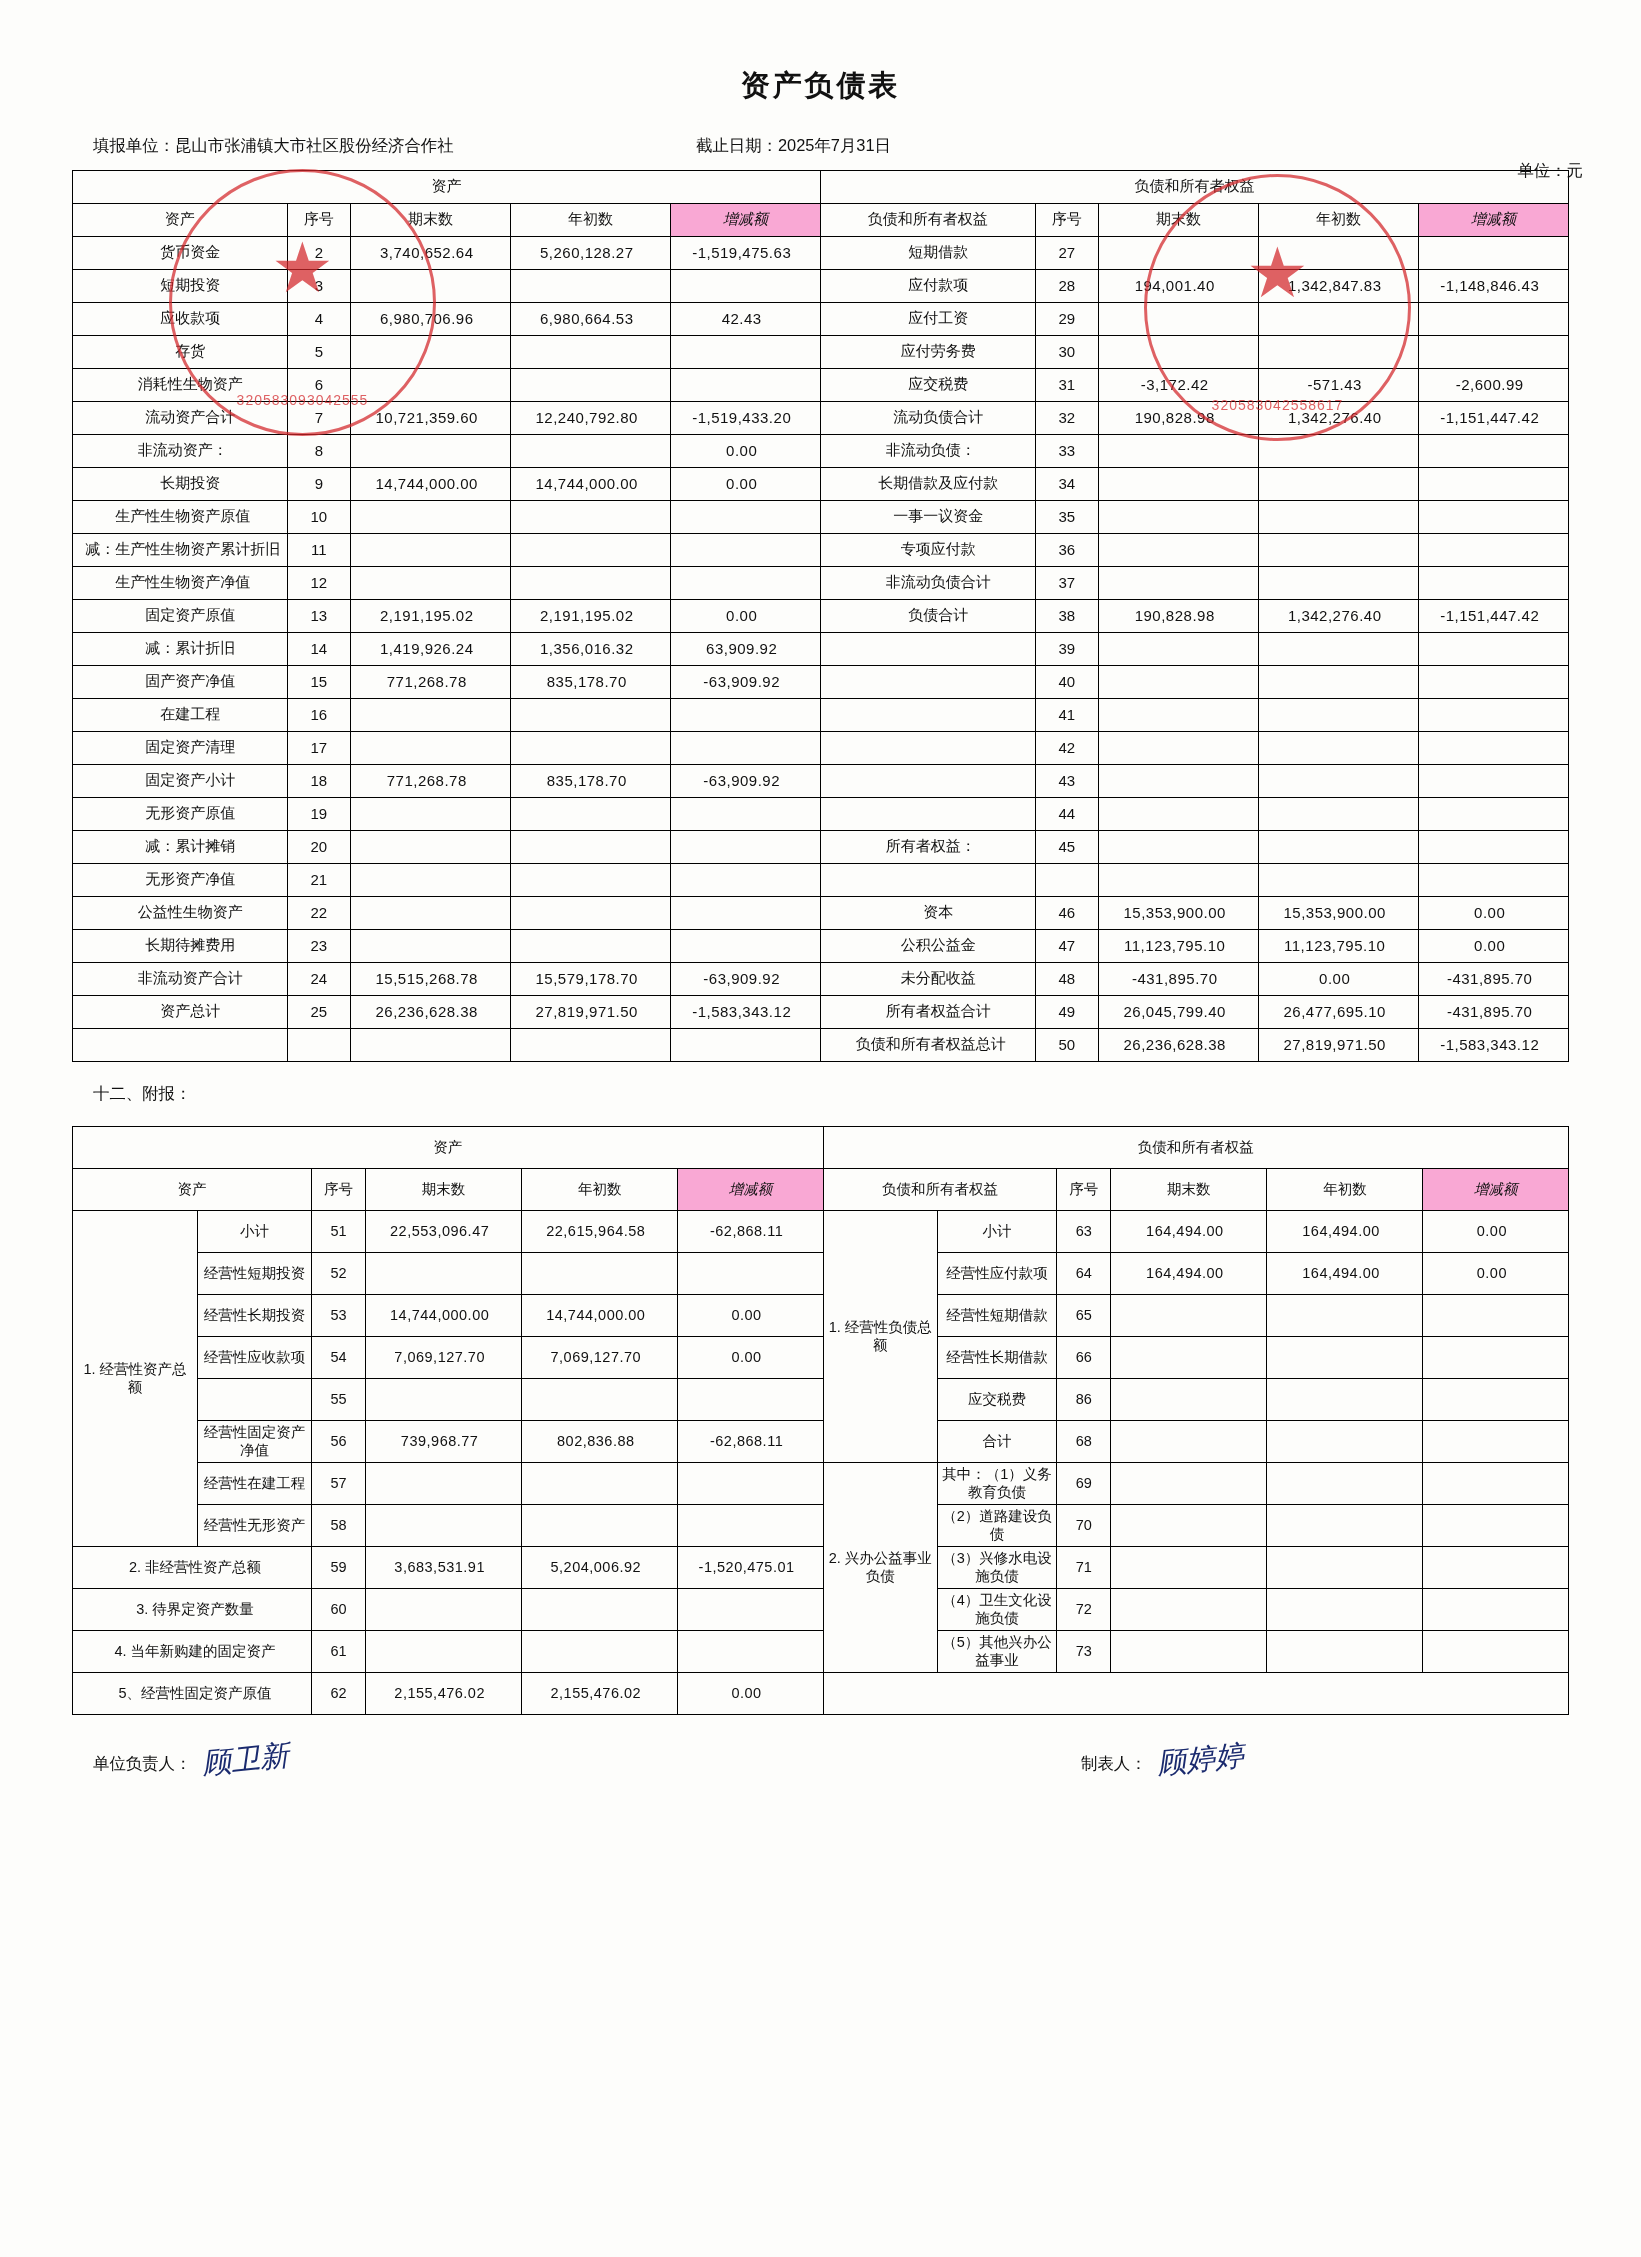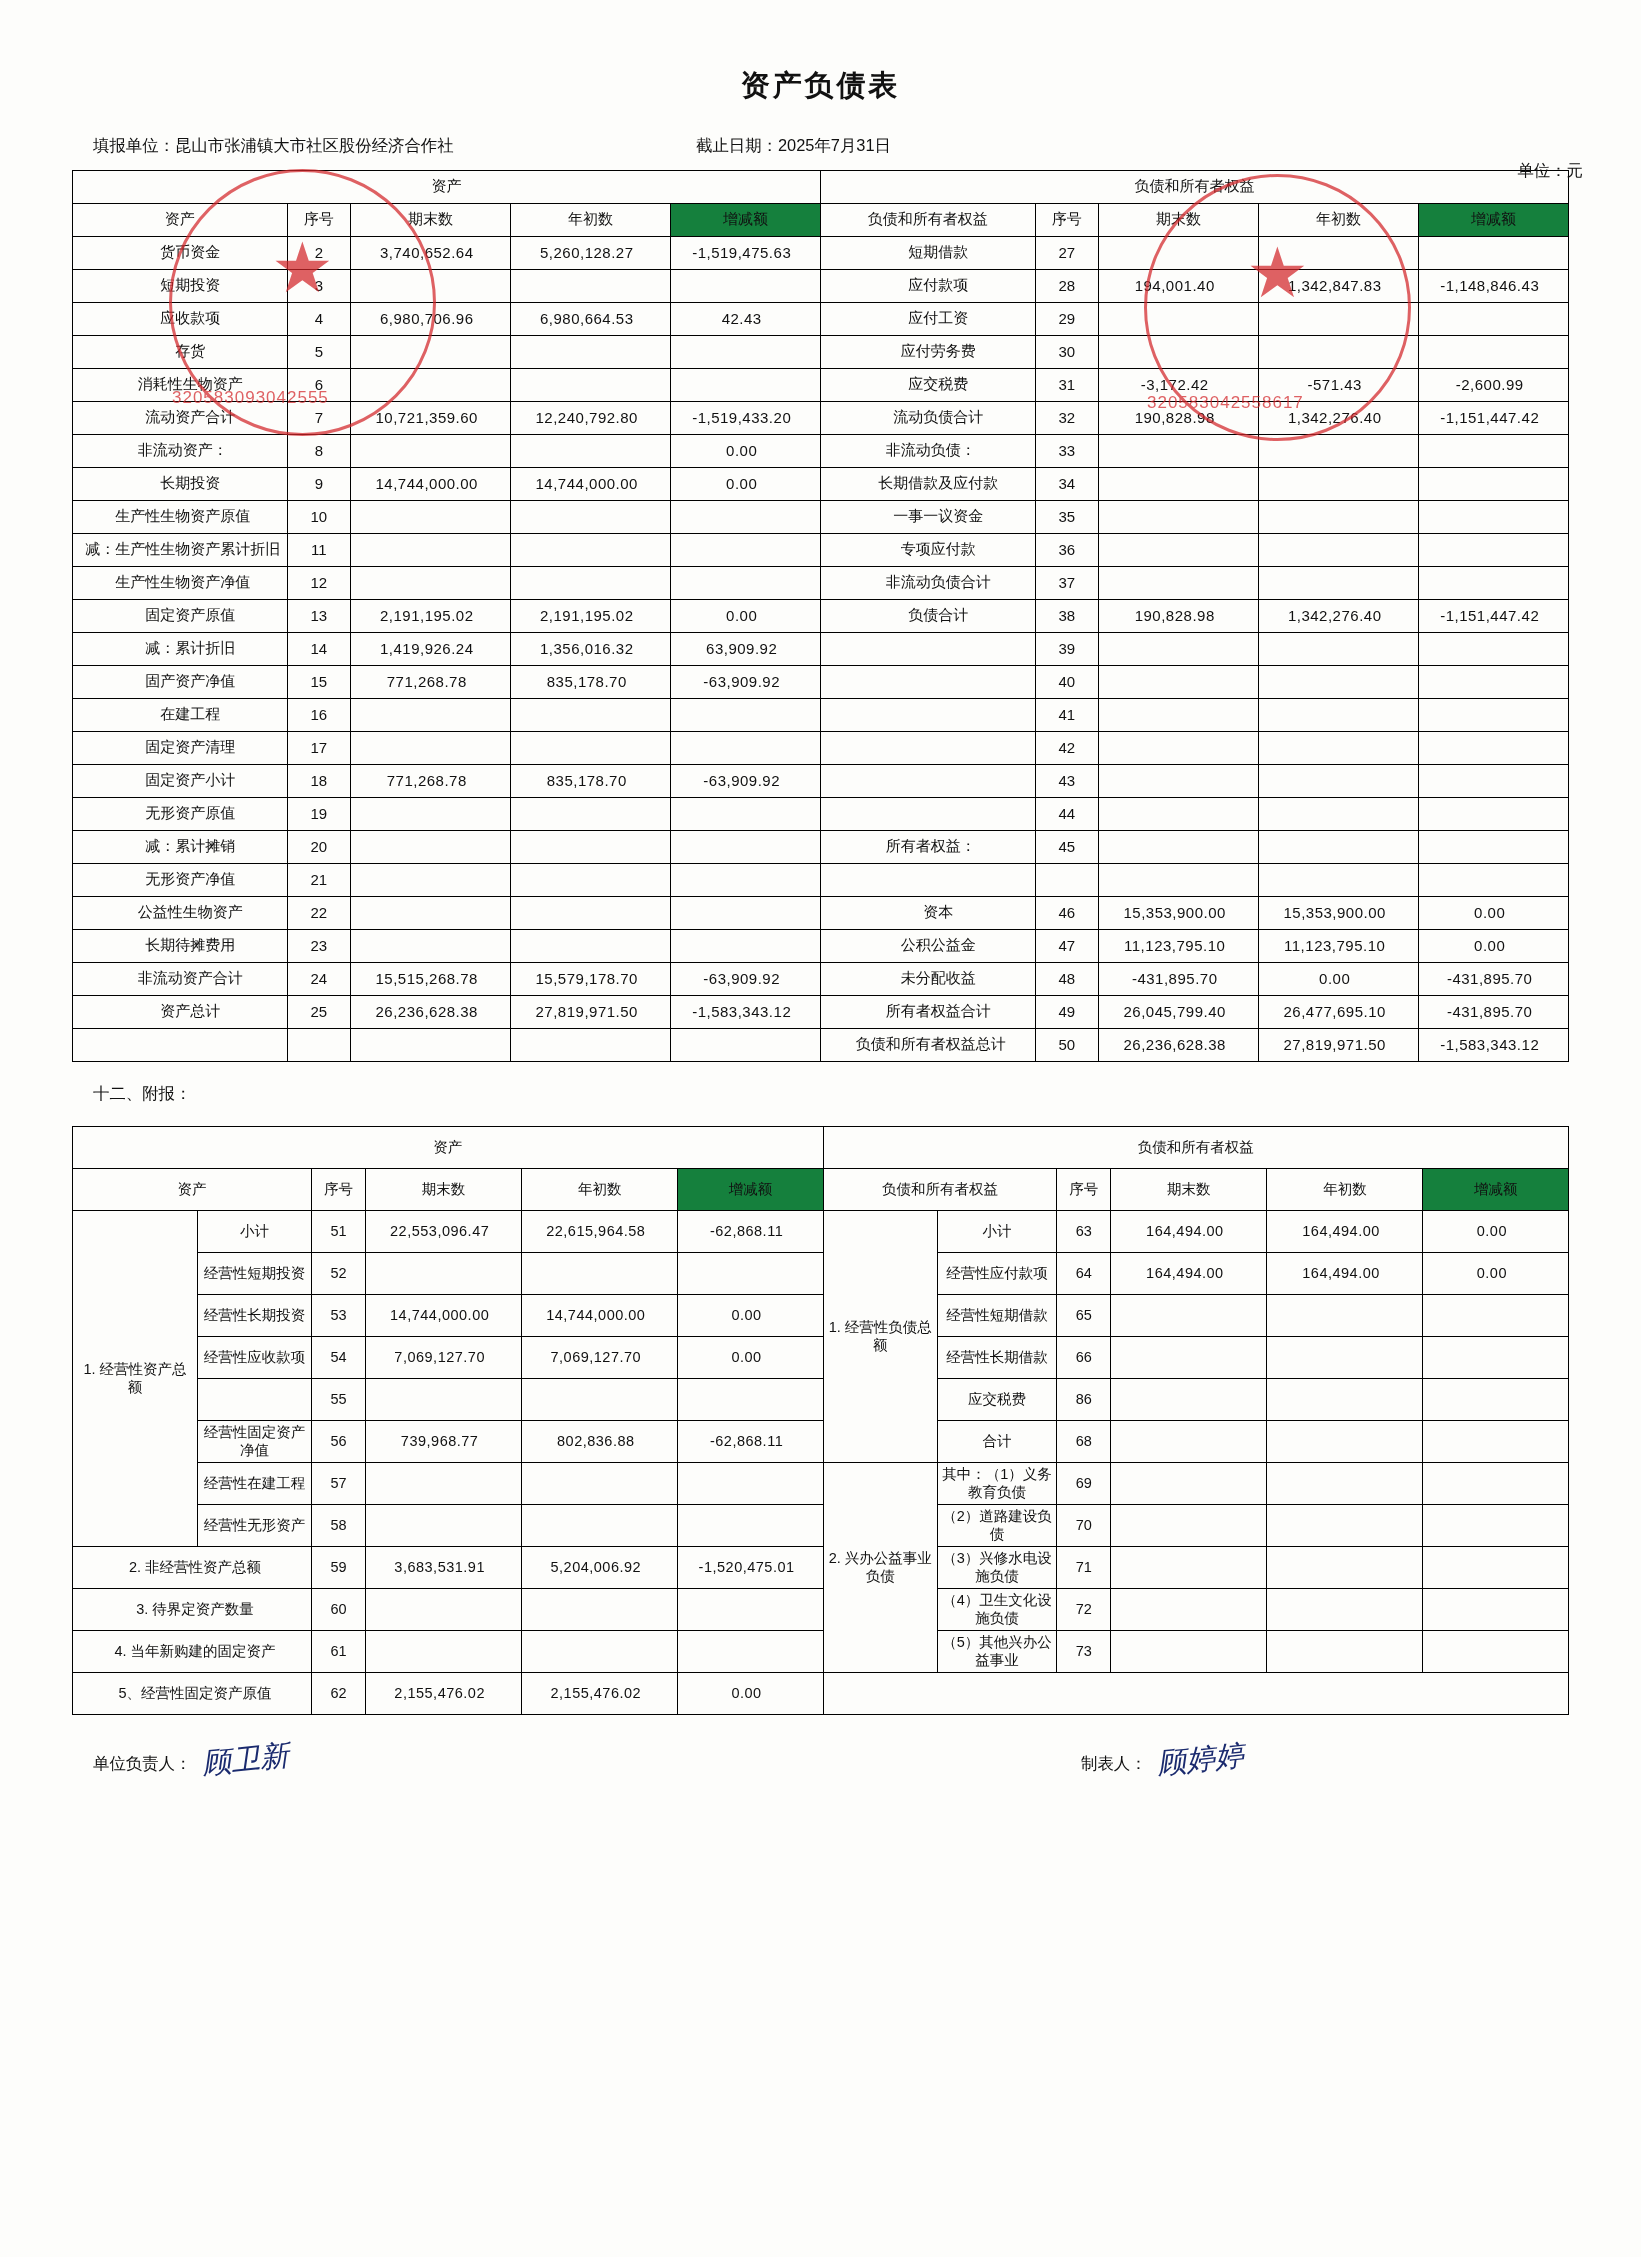--- a/index.html
+++ b/index.html
@@ -76,21 +76,22 @@
   .lbl-ind {
     text-align: left;
     padding-left: 25px !important;
   }
   .num {
     text-align: right;
     padding-right: 11.6px !important;
     letter-spacing: 0.5px;
   }
   .shade {
-    background: #15803d;
+    background: #f9a8d4;
+    font-style: italic;
   }
   .grouphdr {
     font-size: 15.4px;
   }
   .sec-label {
     font-size: 16.4px;
     margin: 21px 0 21px 93px;
     font-weight: normal;
   }
   table.sub {
@@ -161,23 +162,23 @@
     position: absolute;
     left: -35px;
     top: -35px;
     width: 70px;
     text-align: center;
     font-size: 70px;
   }
   .stamp .code {
     position: absolute;
     width: 100%;
-    text-align: left;
+    text-align: center;
     bottom: 25px;
-    font-size: 17px;
+    font-size: 14px;
     letter-spacing: 1px;
   }
   #stamp1 { left: 169px; top: 169px; width: 261px; height: 261px; }
   #stamp2 { left: 1144px; top: 174px; width: 261px; height: 261px; }
 </style>
 </head>
 <body>
 
 <div class="page">
 

